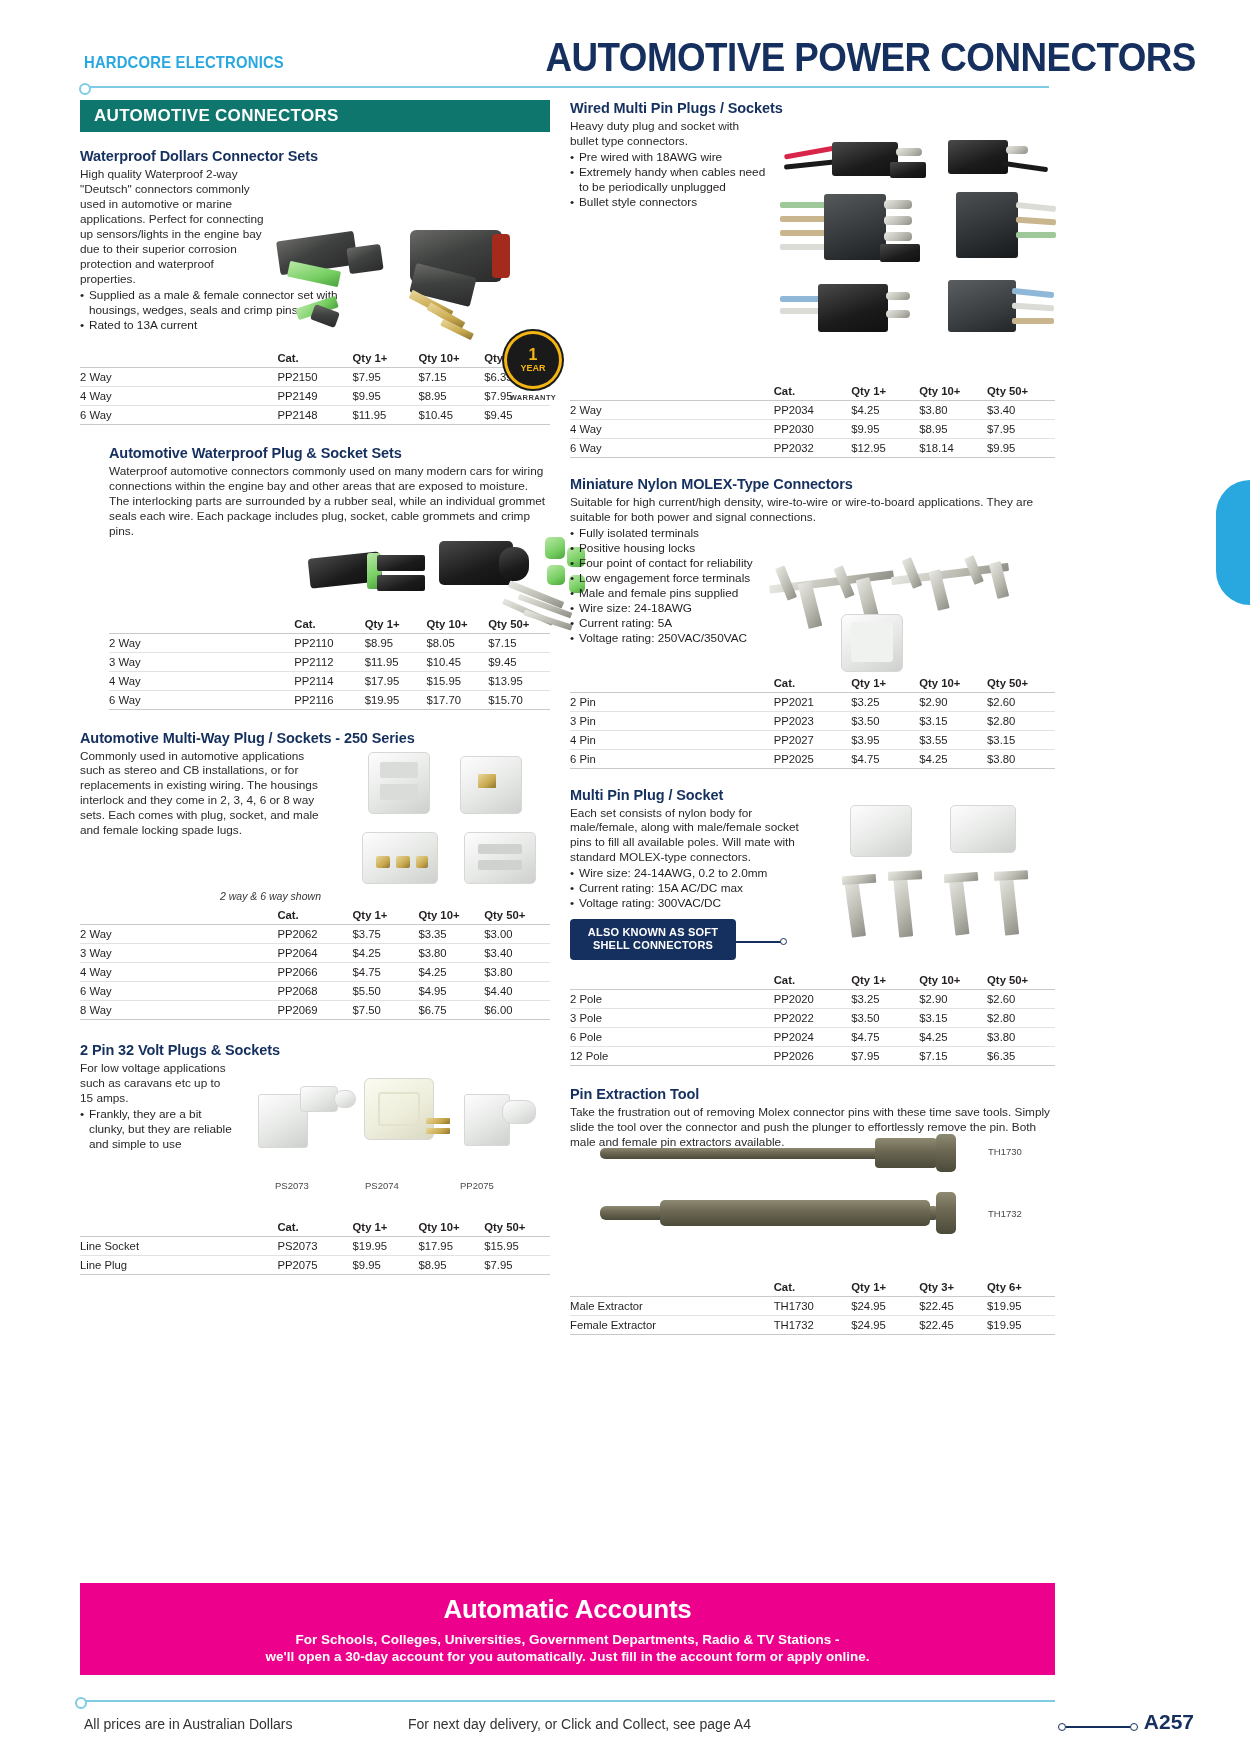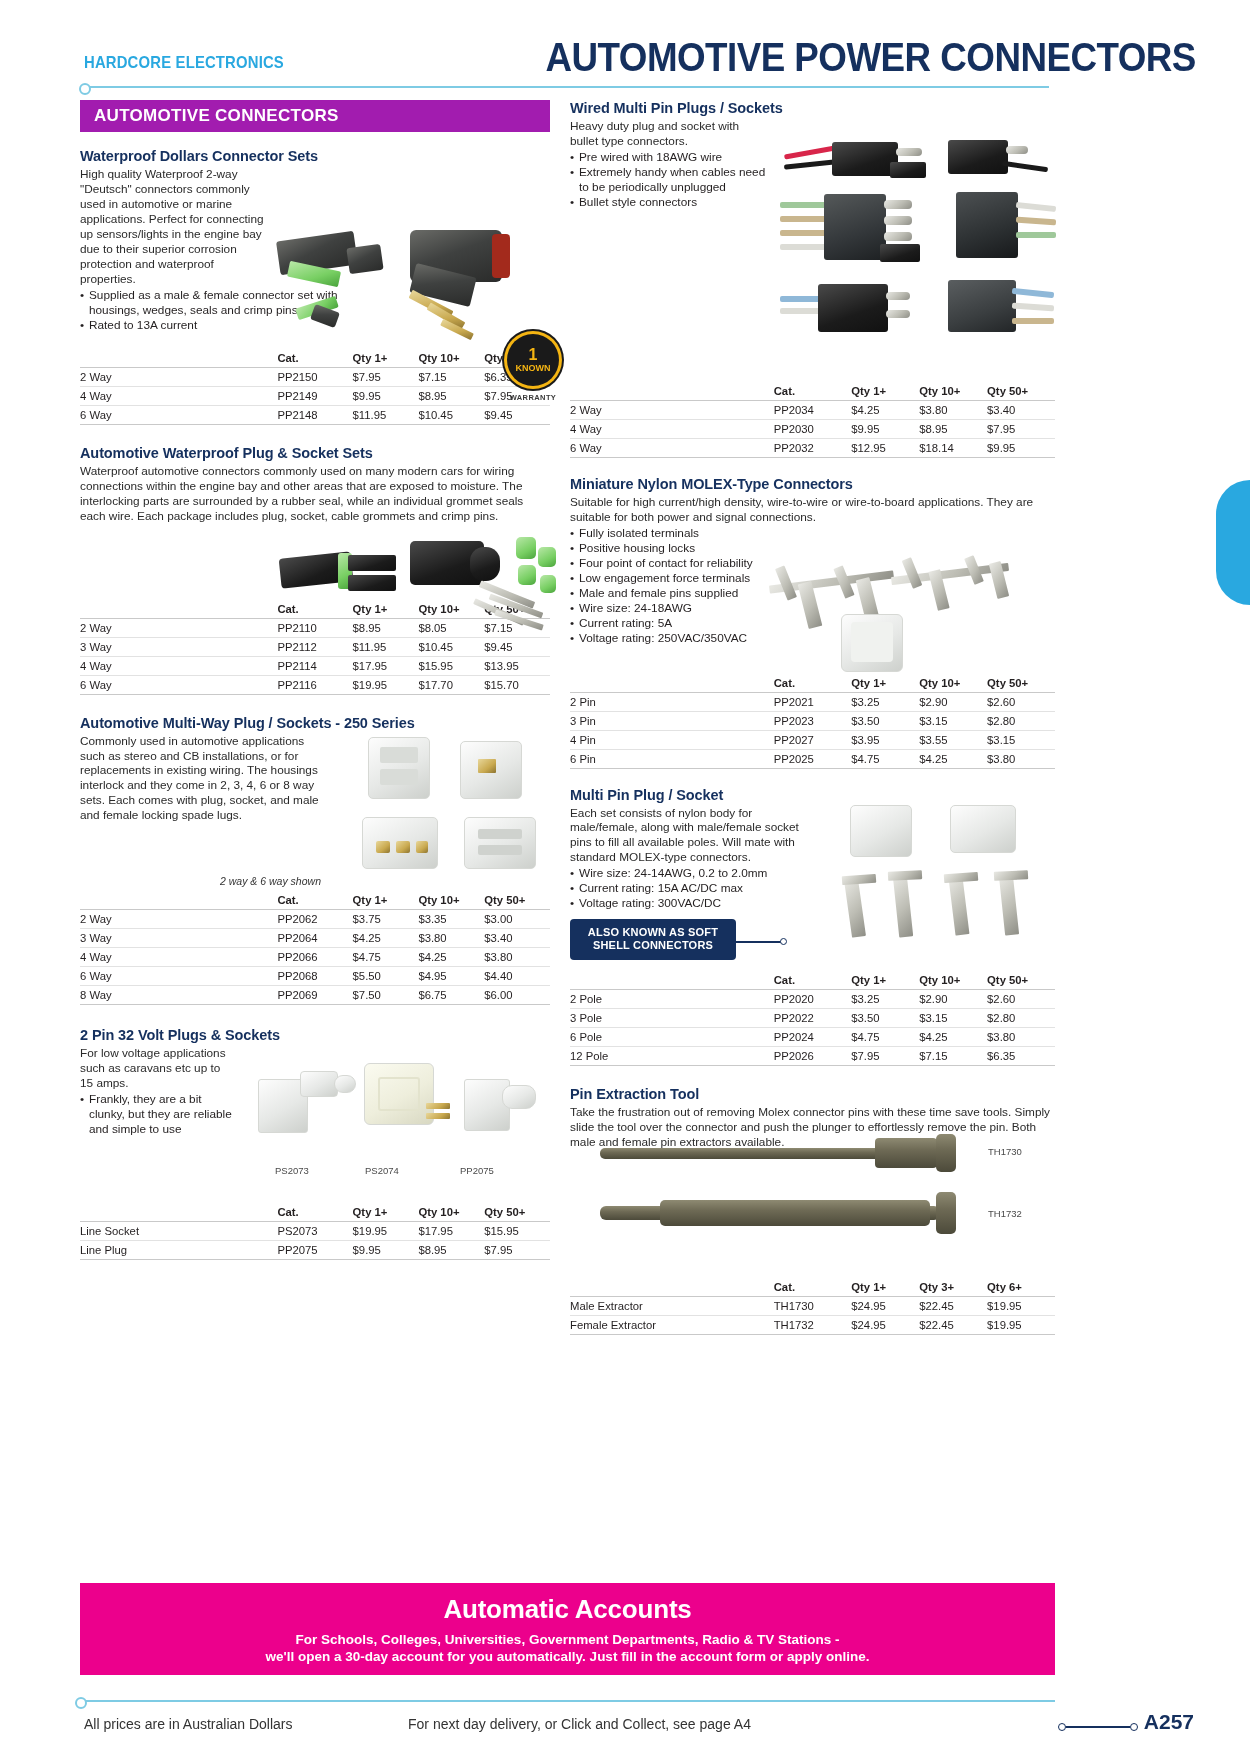--- a/index.html
+++ b/index.html
@@ -37,21 +37,21 @@
     width:8px; height:8px; border:2px solid #7ecbe4; border-radius:50%;
     background:#fff;
   }
 
   
   .colL { position: absolute; left: 80px;  top: 100px; width: 470px; }
   .colR { position: absolute; left: 570px; top: 100px; width: 485px; }
 
   
   .banner {
-    background: #a21caf; color: #fff;
+    background: #0f766e; color: #fff;
     height: 32px; line-height: 32px;
     padding-left: 14px;
     font-size: 17px; font-weight: 700; letter-spacing: .3px;
     font-family: "Liberation Sans Narrow", "Liberation Sans", sans-serif;
     margin-bottom: 16px;
   }
 
   h2.prod {
     font-size: 14.5px; font-weight: 700; color: #15305e;
     margin-bottom: 3px; letter-spacing: -.1px;
@@ -188,21 +188,21 @@
         <div style="position:absolute; left:232px; top:26px; width:18px; height:44px; background:#a32a1c; border-radius:4px;"></div>
         <div class="conn-dark" style="position:absolute; left:152px; top:62px; width:62px; height:30px; transform:rotate(14deg);"></div>
         <div class="conn-brass" style="position:absolute; left:148px; top:92px; width:46px; height:9px; transform:rotate(28deg);"></div>
         <div class="conn-brass" style="position:absolute; left:166px; top:104px; width:40px; height:8px; transform:rotate(30deg);"></div>
         <div class="conn-brass" style="position:absolute; left:180px; top:118px; width:34px; height:7px; transform:rotate(26deg);"></div>
       </div>
 
       <div style="position:absolute; left:418px; top:186px; width:70px; text-align:center;">
         <div class="warr-badge">
           <div class="num">1</div>
-          <div>KNOWN</div>
+          <div>YEAR</div>
         </div>
         <div class="warr-label">WARRANTY</div>
       </div>
 
       <table class="price" style="margin-top:18px;">
         <thead>
           <tr>
             <th class="c-desc"></th>
             <th class="c-cat">Cat.</th>
             <th class="c-q1">Qty 1+</th>
@@ -229,21 +229,21 @@
             <td>6 Way</td>
             <td>PP2148</td>
             <td>$11.95</td>
             <td>$10.45</td>
             <td>$9.45</td>
           </tr>
         </tbody>
       </table>
     </div>
 
-    <div style="margin-top:20px; position:relative;">
+    <div style="margin-top:20px; position:relative;margin-left:29px;">
       <h2 class="prod">Automotive Waterproof Plug &amp; Socket Sets</h2>
       <div class="body-txt">Waterproof automotive connectors commonly used on many modern cars for wiring connections within the engine bay and other areas that are exposed to moisture. The interlocking parts are surrounded by a rubber seal, while an individual grommet seals each wire. Each package includes plug, socket, cable grommets and crimp pins.</div>
 
       <div class="img" style="left:200px; top:80px; width:275px; height:130px;">
         <div class="conn-black" style="position:absolute; left:0px; top:30px; width:72px; height:30px; transform:rotate(-6deg); border-radius:4px;"></div>
         <div class="conn-green" style="position:absolute; left:58px; top:28px; width:14px; height:36px; border-radius:3px;"></div>
         <div class="conn-black" style="position:absolute; left:68px; top:30px; width:48px; height:16px;"></div>
         <div class="conn-black" style="position:absolute; left:68px; top:50px; width:48px; height:16px;"></div>
         <div class="conn-black" style="position:absolute; left:130px; top:16px; width:74px; height:44px; border-radius:5px;"></div>
         <div class="conn-black" style="position:absolute; left:190px; top:22px; width:30px; height:34px; border-radius:14px;"></div>

